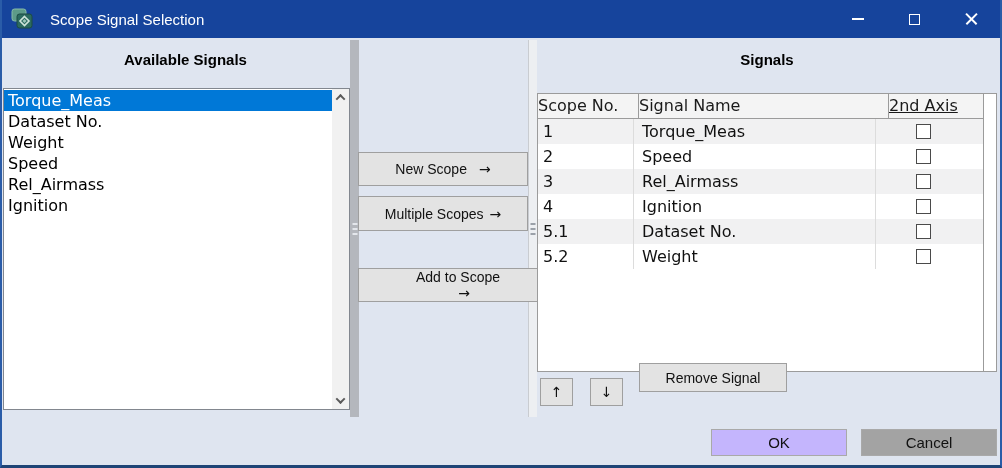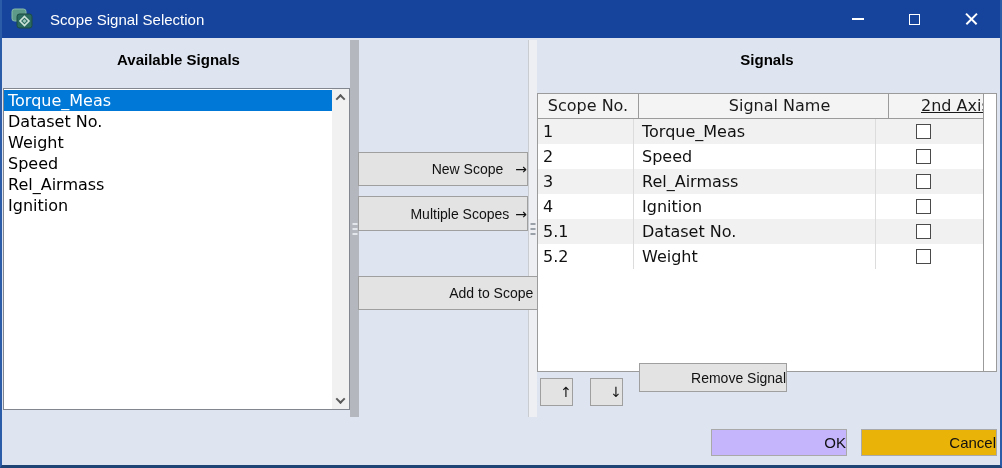--- a/index.html
+++ b/index.html
@@ -18,21 +18,21 @@
   .caption-btns{position:absolute;right:2px;top:0;height:38px;display:flex;}
   .cap-btn{width:57px;height:38px;display:flex;align-items:center;justify-content:center;cursor:default;}
   .min-glyph{width:12px;height:1.5px;background:#fff;}
   .max-glyph{width:11px;height:11px;border:1.5px solid #fff;box-sizing:border-box;}
   .close-glyph{position:relative;width:15px;height:15px;}
   .close-glyph i{position:absolute;left:0;top:6.5px;width:15px;height:1.5px;background:#fff;}
   .close-glyph i:first-child{transform:rotate(45deg);}
   .close-glyph i:last-child{transform:rotate(-45deg);}
   
   .panel-header{position:absolute;font-weight:bold;font-size:15px;color:#000;text-align:center;height:22px;line-height:22px;}
-  #availHeader{left:5px;top:49px;width:347px;}
+  #availHeader{left:12px;top:49px;width:347px;}
   #scopesHeader{left:537px;top:49px;width:460px;}
   
   .listbox{position:absolute;left:3px;top:88px;width:347px;height:322px;background:#fff;
     border:1px solid #82878f;box-sizing:border-box;}
   .list-items{position:absolute;left:0;top:1px;right:17px;bottom:0;}
   .list-item{height:21px;line-height:21px;padding-left:4px;font-family:"DejaVu Sans",sans-serif;
     font-size:16px;color:#000;white-space:nowrap;overflow:hidden;}
   .list-item.selected{background:#0078d7;color:#fff;}
   .vscroll{position:absolute;right:0;top:0;bottom:0;width:17px;background:#f1f1f1;}
   .scroll-btn{position:absolute;left:0;width:17px;height:17px;display:flex;align-items:center;justify-content:center;}
@@ -44,37 +44,37 @@
   
   .splitter{position:absolute;top:40px;height:377px;width:9px;}
   #splitL{left:350px;background:#b4b7bd;}
   #splitR{left:528px;background:#edeff2;border-left:1px solid #c9ccd1;box-sizing:border-box;}
   .grip{position:absolute;left:50%;top:50%;transform:translate(-50%,-50%);display:flex;flex-direction:column;gap:3px;}
   .grip i{display:block;width:5px;height:2px;}
   #splitL .grip i{background:#e4e7ec;}
   #splitR .grip i{background:#9aa0a8;}
   
   .btn{position:absolute;background:#e3e3e3;border:1px solid #9f9f9f;box-sizing:border-box;
-    display:flex;align-items:center;justify-content:flex-end;font-size:14px;color:#111;cursor:default;}
+    display:flex;align-items:center;justify-content:center;font-size:14px;color:#111;cursor:default;}
   .btn .arrow{margin-left:12px;font-family:"DejaVu Sans",sans-serif;}
   #btnNewScope{left:358px;top:152px;width:170px;height:34px;}
   #btnMultiScopes{left:358px;top:196px;width:170px;height:35px;}
-  #btnAddScope{left:358px;top:276px;width:200px;height:34px;}
+  #btnAddScope{left:358px;top:268px;width:200px;height:34px;flex-direction:column;}
   #btnUp{left:540px;top:378px;width:33px;height:28px;font-family:"DejaVu Sans",sans-serif;font-size:14px;}
   #btnDown{left:590px;top:378px;width:33px;height:28px;font-family:"DejaVu Sans",sans-serif;font-size:14px;}
   #btnRemove{left:639px;top:363px;width:148px;height:29px;}
   #btnOK{left:711px;top:429px;width:136px;height:27px;font-size:15px;background:#c4b5fd;border-color:#a9a9a9;}
-  #btnCancel{left:861px;top:429px;width:136px;height:27px;font-size:15px;background:#eab308;border-color:#a9a9a9;}
+  #btnCancel{left:861px;top:429px;width:136px;height:27px;font-size:15px;background:#a3a3a3;border-color:#a9a9a9;}
   
   .scopes-table{position:absolute;left:537px;top:93px;width:460px;height:279px;background:#fff;
     border:1px solid #9b9b9b;box-sizing:border-box;font-family:"DejaVu Sans",sans-serif;}
   .tbl-gutter{position:absolute;top:0;right:0;bottom:0;width:12px;background:#fff;border-left:1px solid #9b9b9b;}
   .tbl-header{display:flex;height:25px;background:#f4f4f4;border-bottom:1px solid #9b9b9b;box-sizing:border-box;}
-  .th{font-size:16px;color:#1a1a1a;text-align:center;line-height:24px;box-sizing:border-box;white-space:nowrap;overflow:hidden;}
-  .th+.th{border-left:1px solid #9b9b9b;padding-left:32px;}
+  .th{font-size:16px;color:#1a1a1a;text-align:left;line-height:24px;box-sizing:border-box;white-space:nowrap;overflow:hidden;}
+  .th+.th{border-left:1px solid #9b9b9b;}
   .col-no{width:100px;}
   .col-name{width:250px;}
   .col-axis{width:96px;text-decoration:underline;}
   .tbl-row{display:flex;height:25px;background:#fff;}
   .tbl-row:nth-child(even){background:#f1f1f2;}
   .td{font-size:16px;color:#111;line-height:25px;box-sizing:border-box;white-space:nowrap;overflow:hidden;}
   .td+.td{border-left:1px solid #dcdcdc;}
   .td.col-no{padding-left:5px;width:95px;}
   .td.col-name{padding-left:8px;width:242px;}
   .td.col-axis{display:flex;align-items:center;justify-content:center;}

